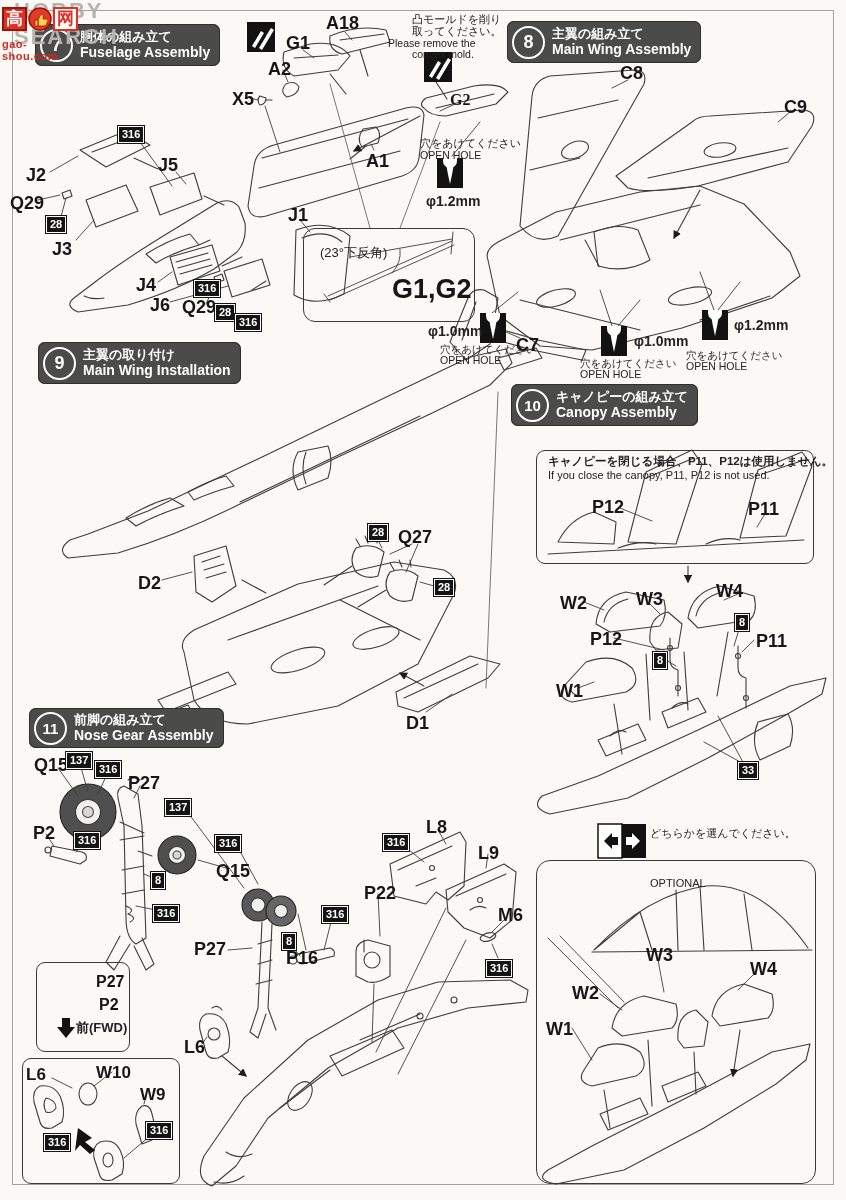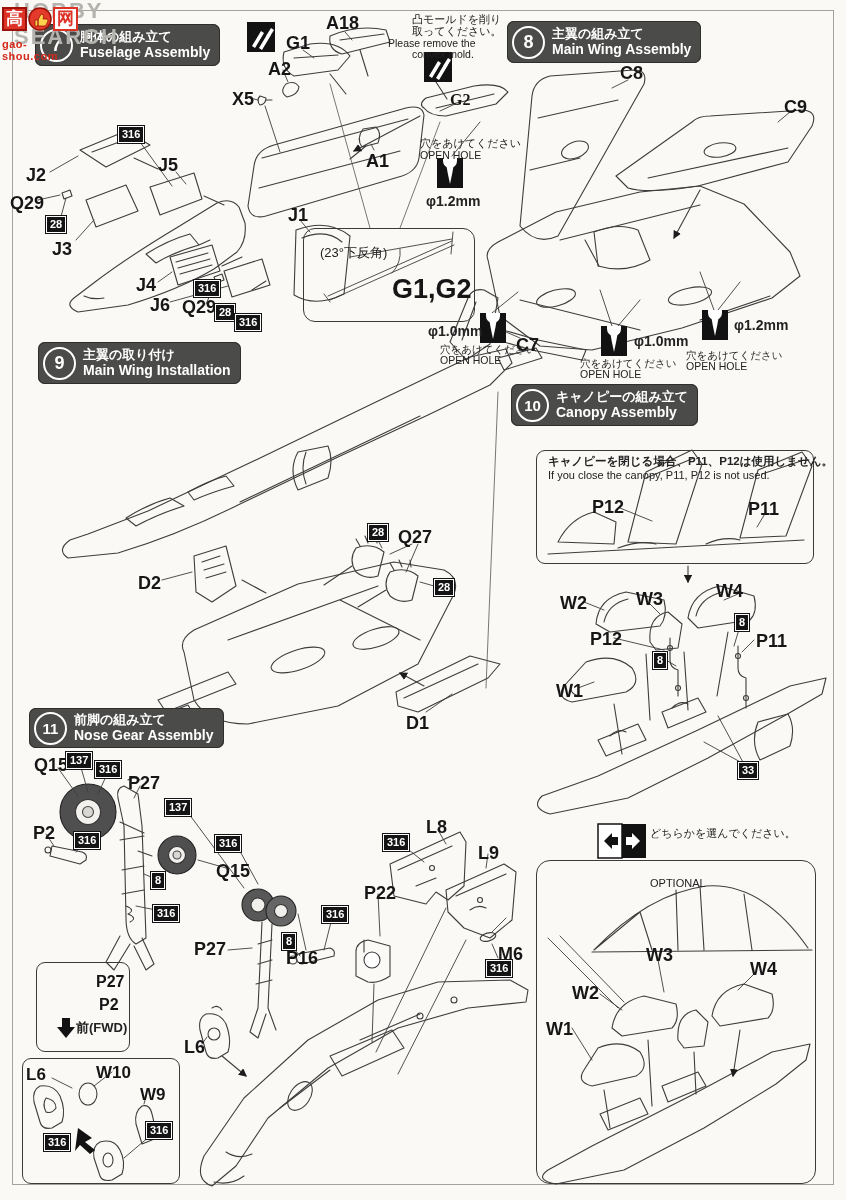--- a/index.html
+++ b/index.html
@@ -255,21 +255,21 @@
       <span class="plabel" style="left: 556px; top: 682px;">W1</span>
       <span class="plabel" style="left: 34px; top: 756px;">Q15</span>
       <span class="plabel" style="left: 128px; top: 774px;">P27</span>
       <span class="plabel" style="left: 33px; top: 824px;">P2</span>
       <span class="plabel" style="left: 216px; top: 862px;">Q15</span>
       <span class="plabel" style="left: 194px; top: 940px;">P27</span>
       <span class="plabel" style="left: 286px; top: 949px;">P16</span>
       <span class="plabel" style="left: 364px; top: 884px;">P22</span>
       <span class="plabel" style="left: 426px; top: 818px;">L8</span>
       <span class="plabel" style="left: 478px; top: 844px;">L9</span>
-      <span class="plabel" style="left: 498px; top: 945px; text-align: center;">M6</span>
+      <span class="plabel" style="left: 498px; top: 906px; text-align: center;">M6</span>
       <span class="plabel" style="left: 184px; top: 1038px;">L6</span>
       <span class="plabel" style="left: 646px; top: 946px;">W3</span>
       <span class="plabel" style="left: 750px; top: 960px;">W4</span>
       <span class="plabel" style="left: 572px; top: 984px;">W2</span>
       <span class="plabel" style="left: 546px; top: 1020px;">W1</span>
       <span class="plabel" style="left: 96px; top: 974px; font-size: 16px;">P27</span>
       <span class="plabel" style="left: 99px; top: 997px; font-size: 16px;">P2</span>
       <span class="plabel" style="left: 26px; top: 1066px; font-size: 17px;">L6</span>
       <span class="plabel" style="left: 96px; top: 1064px; font-size: 17px;">W10</span>
       <span class="plabel" style="left: 140px; top: 1086px; font-size: 17px;">W9</span>

